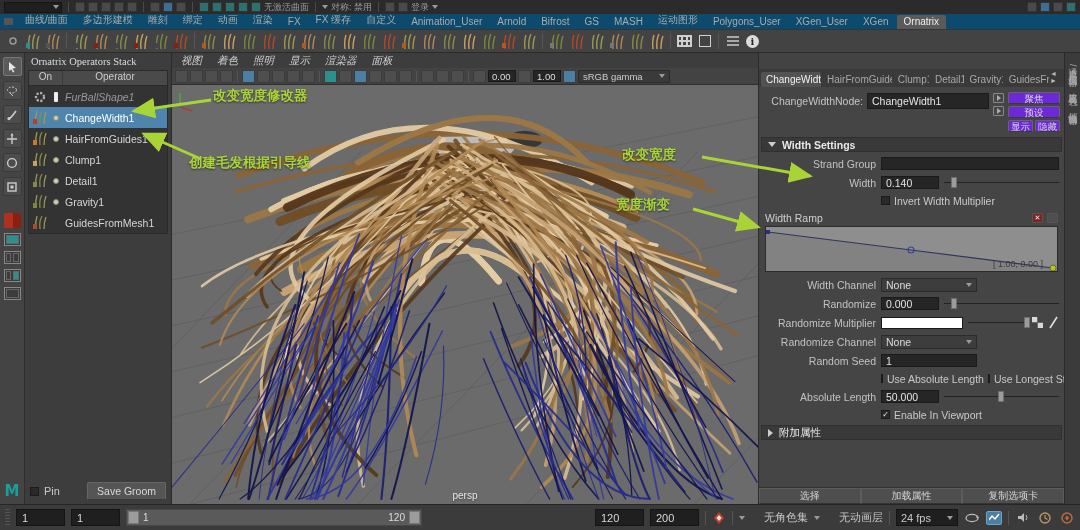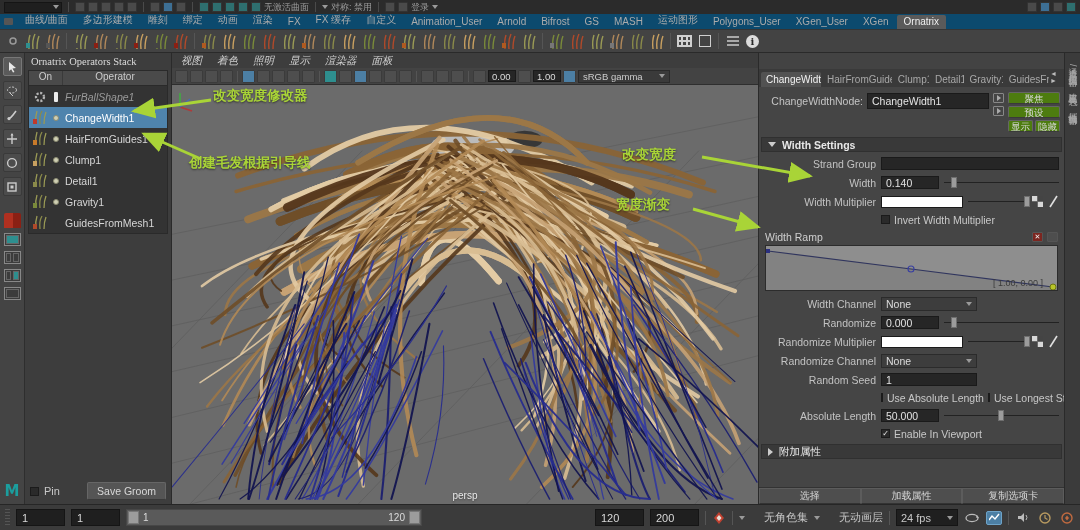--- a/index.html
+++ b/index.html
@@ -92,21 +92,21 @@
   .atab{padding:2px 5px;font-size:10px;color:#a8a8a8;white-space:nowrap;overflow:hidden;max-width:78px;}
   .atab.active{background:#525252;color:#f2f2f2;border-radius:2px 2px 0 0;}
   .tabarrows{margin-left:auto;display:flex;gap:2px;align-items:center;padding-bottom:3px;color:#bbb;font-size:7px;}
   .node-block{display:flex;padding:5px 4px 3px;gap:4px;align-items:flex-start;}
   .node-lbl{width:100px;text-align:right;padding-top:3px;color:#c4c4c4;}
   .nfield{background:#262626;border:1px solid #1a1a1a;height:16px;flex:1;display:flex;align-items:center;padding:0 4px;color:#e4e4e4;margin-top:1px;}
   .iocol{display:flex;flex-direction:column;gap:3px;padding-top:1px;}
   .iob{width:11px;height:10px;border:1px solid #888;border-radius:1px;display:flex;align-items:center;justify-content:center;}
   .tri-r{width:0;height:0;border-top:3px solid transparent;border-bottom:3px solid transparent;border-left:4px solid #aaa;}
   .btncol{width:52px;display:flex;flex-direction:column;gap:2px;}
-  .abtn{background:#4d7c0f;border:1px solid #656565;border-bottom-color:#3a3a3a;border-radius:2px;text-align:center;font-size:9.5px;color:#d8d8d8;height:12px;line-height:11px;}
+  .abtn{background:#6d28d9;border:1px solid #656565;border-bottom-color:#3a3a3a;border-radius:2px;text-align:center;font-size:9.5px;color:#d8d8d8;height:12px;line-height:11px;}
   .btnrow{display:flex;gap:2px;}
   .btnrow .abtn{flex:1;}
   .sect{height:15px;background:#393939;border:1px solid #303030;display:flex;align-items:center;gap:6px;padding:0 6px;margin:2px 2px;color:#e8e8e8;font-weight:bold;font-size:10.5px;}
   .tri-down{width:0;height:0;border-left:4px solid transparent;border-right:4px solid transparent;border-top:5px solid #ccc;}
   .tri-right{width:0;height:0;border-top:4px solid transparent;border-bottom:4px solid transparent;border-left:5px solid #ccc;}
   .prow{display:flex;align-items:center;height:17px;margin:1px 5px;gap:5px;}
   .plabel{width:112px;text-align:right;color:#c2c2c2;white-space:nowrap;flex:0 0 auto;}
   .pfield{background:#262626;border:1px solid #1a1a1a;height:13px;display:flex;align-items:center;padding:0 4px;color:#e2e2e2;width:58px;flex:0 0 auto;}
   .pfield.wide{flex:1;width:auto;}
   .pslider{flex:1;position:relative;height:13px;}
@@ -1033,36 +1033,20 @@
       </div>
 
       <div class="prow">
         <span class="plabel">Width</span>
         <span class="pfield">0.140</span>
         <span class="pslider">
             <span class="phandle" style="left:6%"></span>
           </span>
       </div>
 
-      <div class="prow">
-        <span class="plabel">Width Multiplier</span>
-        <span class="whitebar"></span>
-        <span class="pslider">
-            <span class="phandle" style="left:95%"></span>
-          </span>
-        <svg width="11" height="11">
-            <rect width="5.5" height="5.5" fill="#d8d8d8"></rect>
-            <rect x="5.5" y="5.5" width="5.5" height="5.5" fill="#d8d8d8"></rect>
-            <rect x="5.5" width="5.5" height="5.5" fill="#444"></rect>
-            <rect y="5.5" width="5.5" height="5.5" fill="#444"></rect>
-          </svg>
-        <svg width="11" height="13">
-            <line x1="2" y1="12" x2="9" y2="1" stroke="#e0e0e0" stroke-width="1.6"></line>
-          </svg>
-      </div>
 
       <div class="ckrow">
         <span class="chk"></span>
         <span class="t">Invert Width Multiplier</span>
       </div>
 
       <div class="ramp-lblrow">
         <span class="t">Width Ramp</span>
         <span class="spacer"></span>
         <span class="mini red">✕</span>

